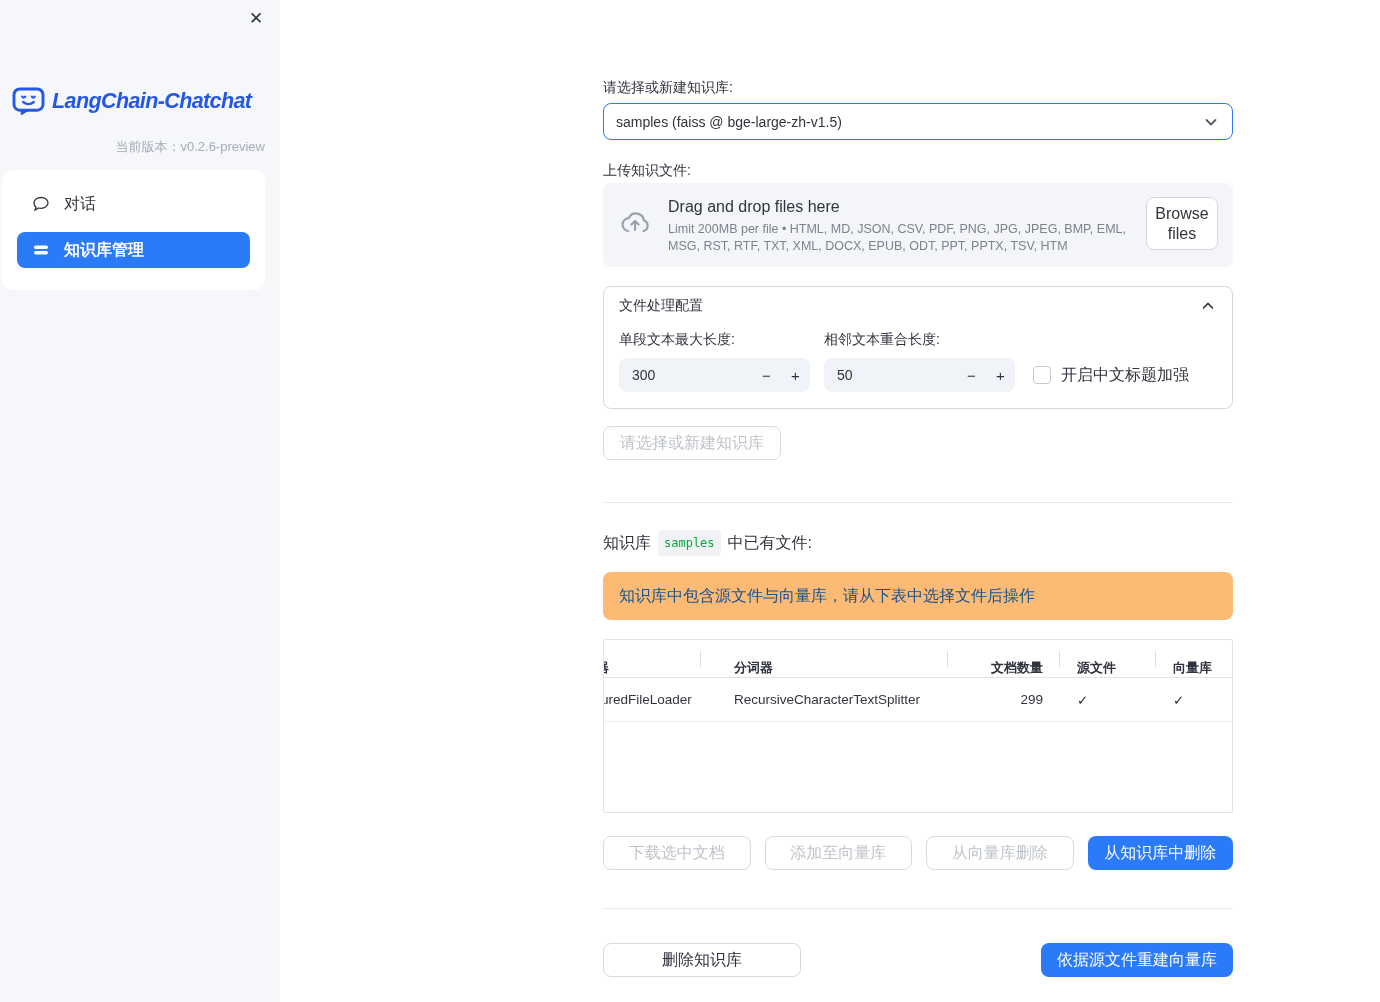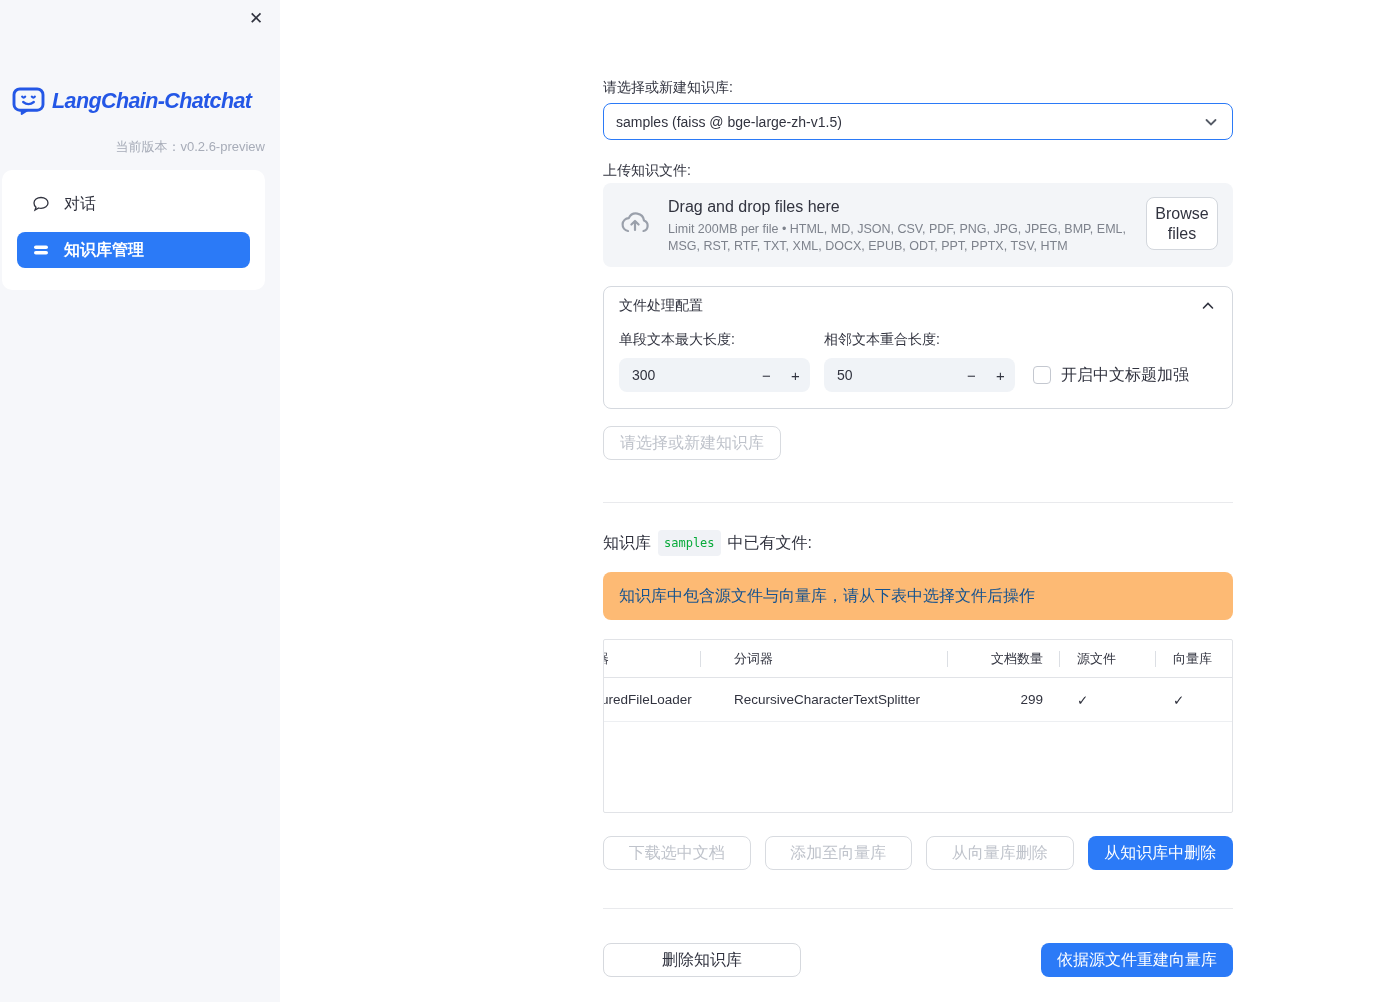--- a/index.html
+++ b/index.html
@@ -128,21 +128,21 @@
 
   .info-alert {
     margin-top:16px; height:48px; background:#fdba74; border-radius:8px;
     display:flex; align-items:center; padding:0 16px;
     font-size:16px; color:#17538f;
   }
 
   .data-table { margin-top:19px; height:174px; border:1px solid #e1e3e7; border-radius:2px; background:#fff; }
   .thead { display:flex; height:38px; border-bottom:1px solid #e1e3e7; align-items:center; }
   .trow  { display:flex; height:44px; border-bottom:1px solid #edeff2; align-items:center; font-size:13.5px; }
-  .th { font-size:13px; font-weight:400; position:relative; display:flex; align-items:center; height:100%; }
+  .th { font-size:13px; font-weight:700; position:relative; display:flex; align-items:flex-end; height:100%; }
   .td { display:flex; align-items:center; height:100%; }
   .th.sep::before {
     content:""; position:absolute; left:0; top:11px; width:1px; height:16px; background:#dcdfe4;
   }
   .col-1 { width:96px;  overflow:hidden; }
   .col-2 { width:247px; padding-left:34px; overflow:hidden; }
   .col-3 { width:112px; justify-content:flex-end; padding-right:16px; }
   .col-4 { width:96px;  padding-left:18px; }
   .col-5 { width:77px;  padding-left:18px; }
   .clip-head { margin-left:-8px; white-space:nowrap; }

